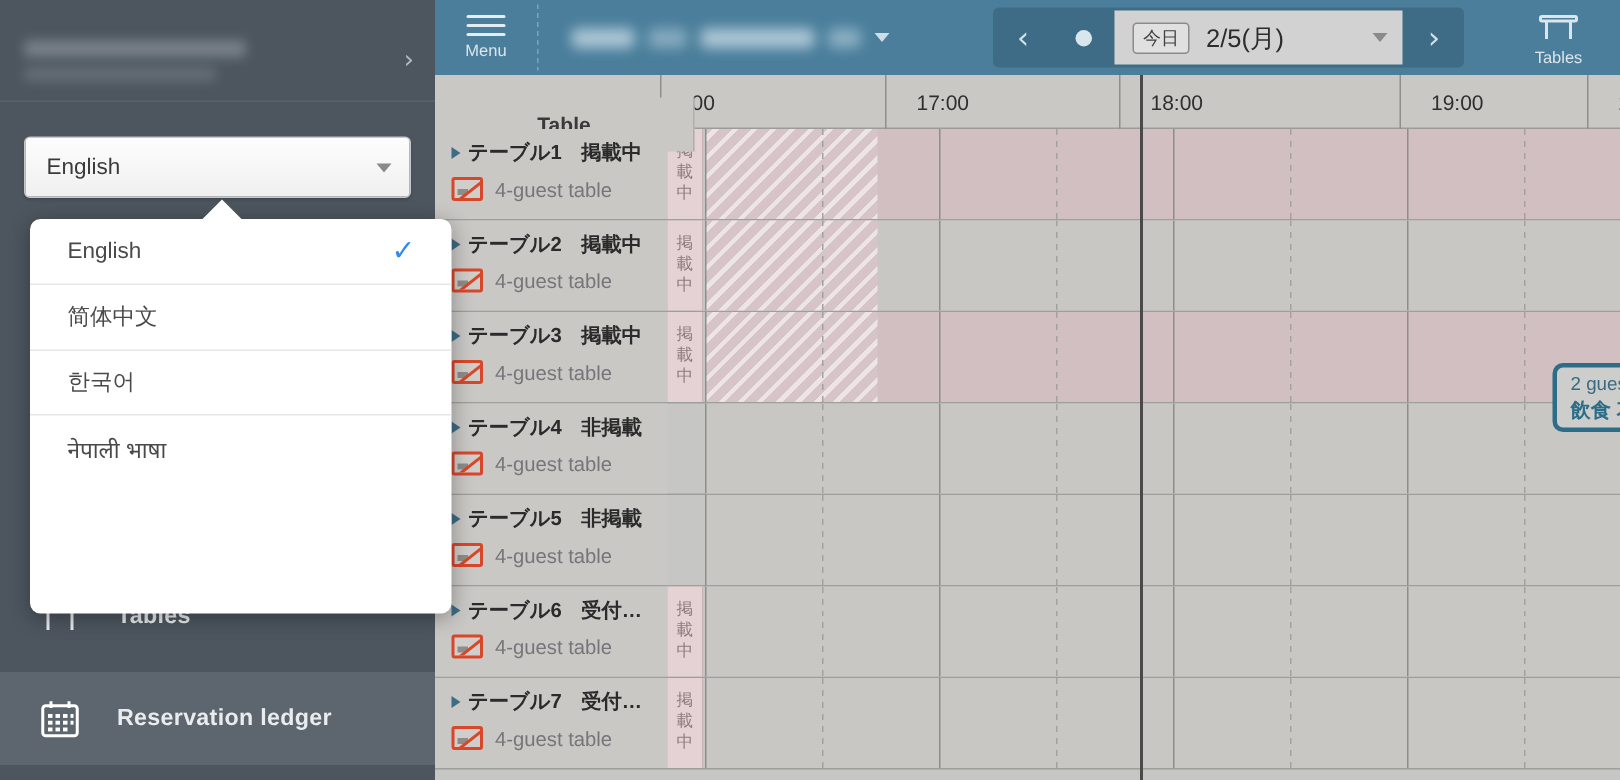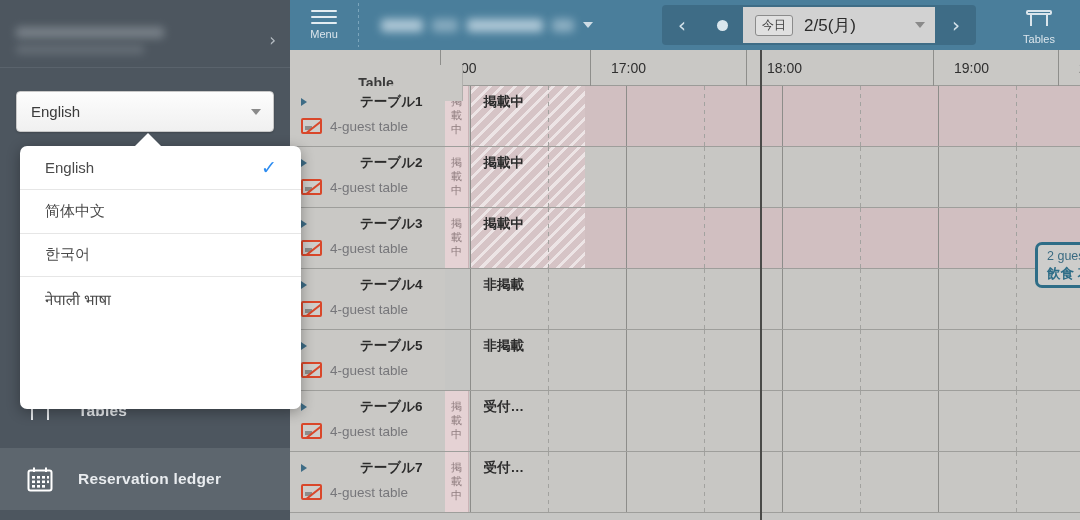--- a/index.html
+++ b/index.html
@@ -234,21 +234,21 @@
   }
   .row-label {
     position: absolute; left: 0; top: 0;
     width: 155px; height: 60px;
     background: #c9c8c5;
     padding: 7px 0 0 11px;
     z-index: 3;
   }
   .row-title {
     font-size: 13.5px; font-weight: bold; color: #2b2b2b;
-    display: flex; align-items: center; white-space: nowrap; gap: 48px;
+    display: flex; align-items: center; white-space: nowrap;
   }
   .tri-right {
     width: 0; height: 0; flex: none;
     border-top: 4px solid transparent;
     border-bottom: 4px solid transparent;
     border-left: 6px solid #3e6c86;
     margin-right: 5px;
   }
   .row-title .state { margin-left: 13px; }
   .row-sub {

